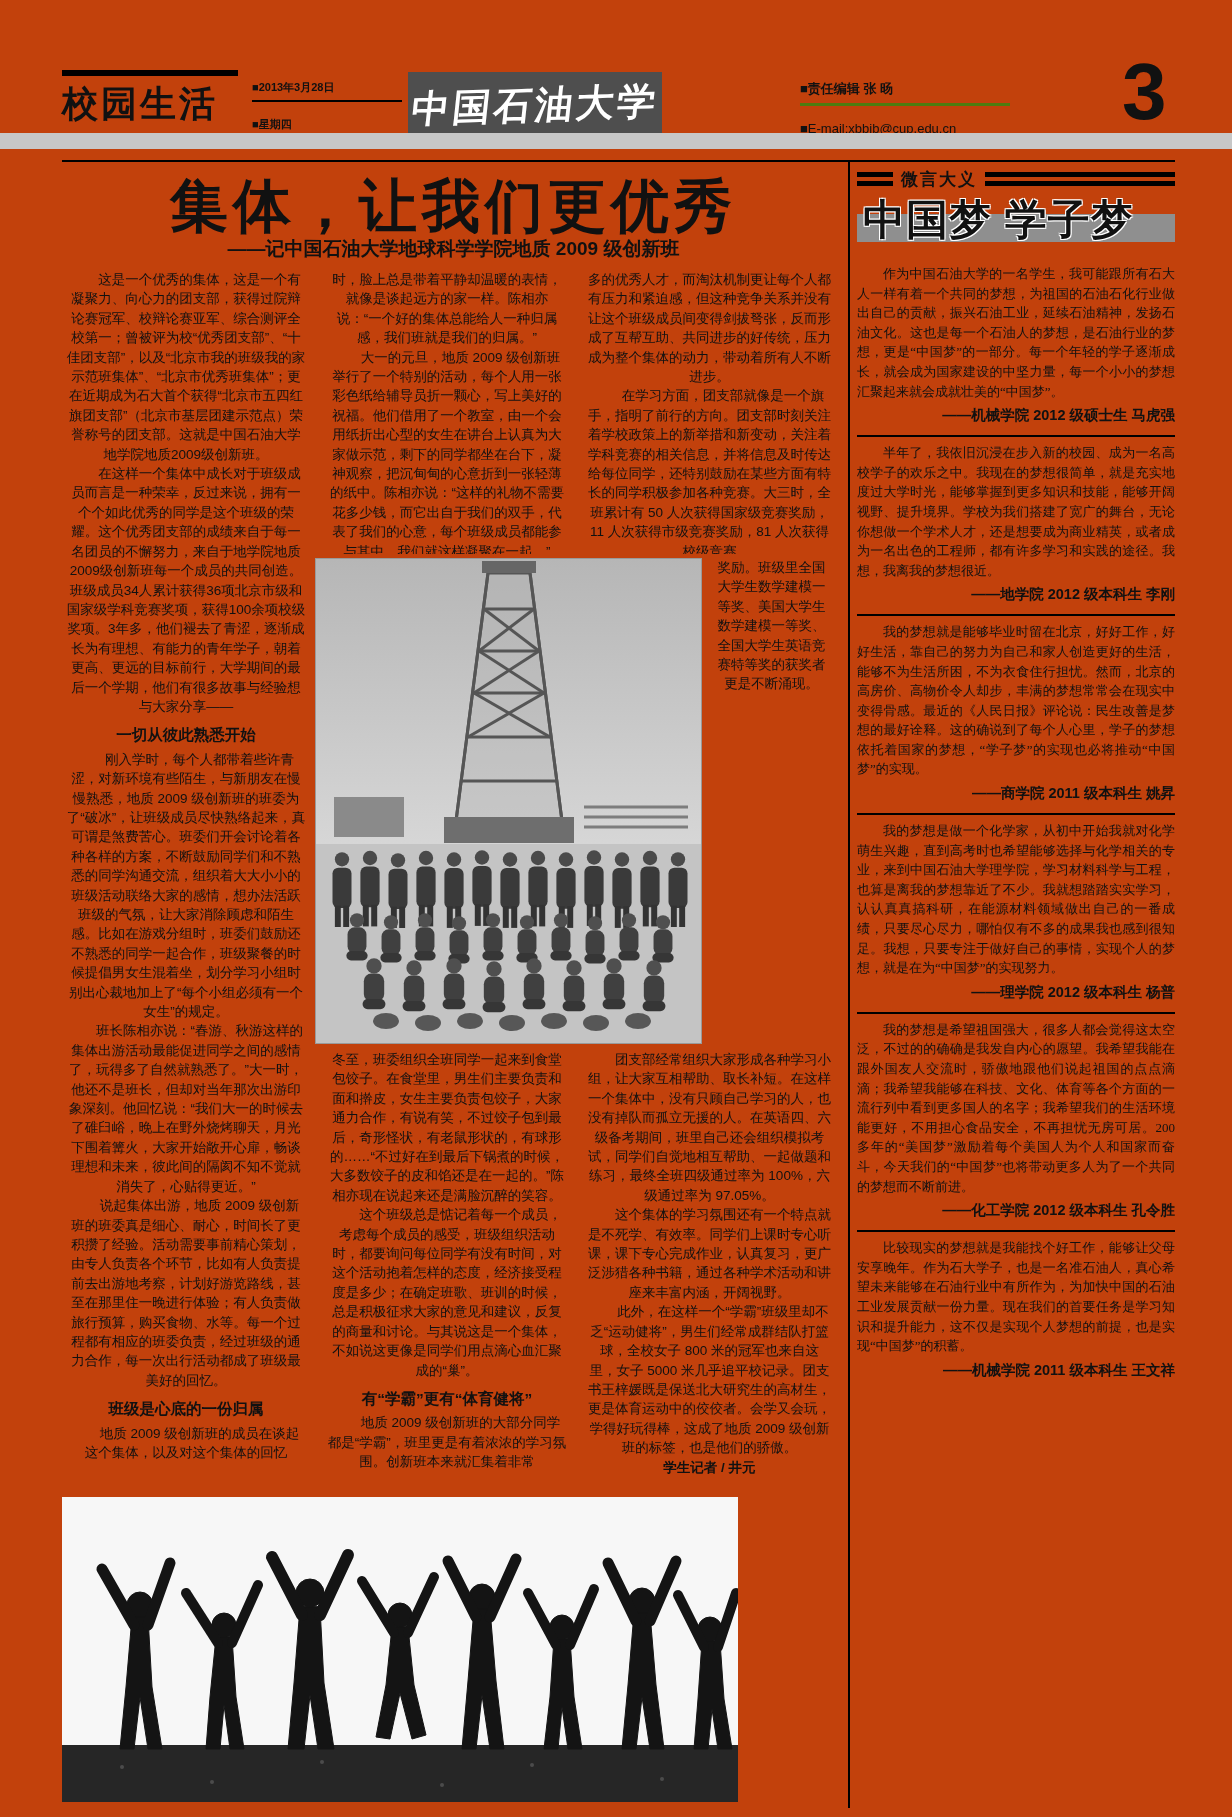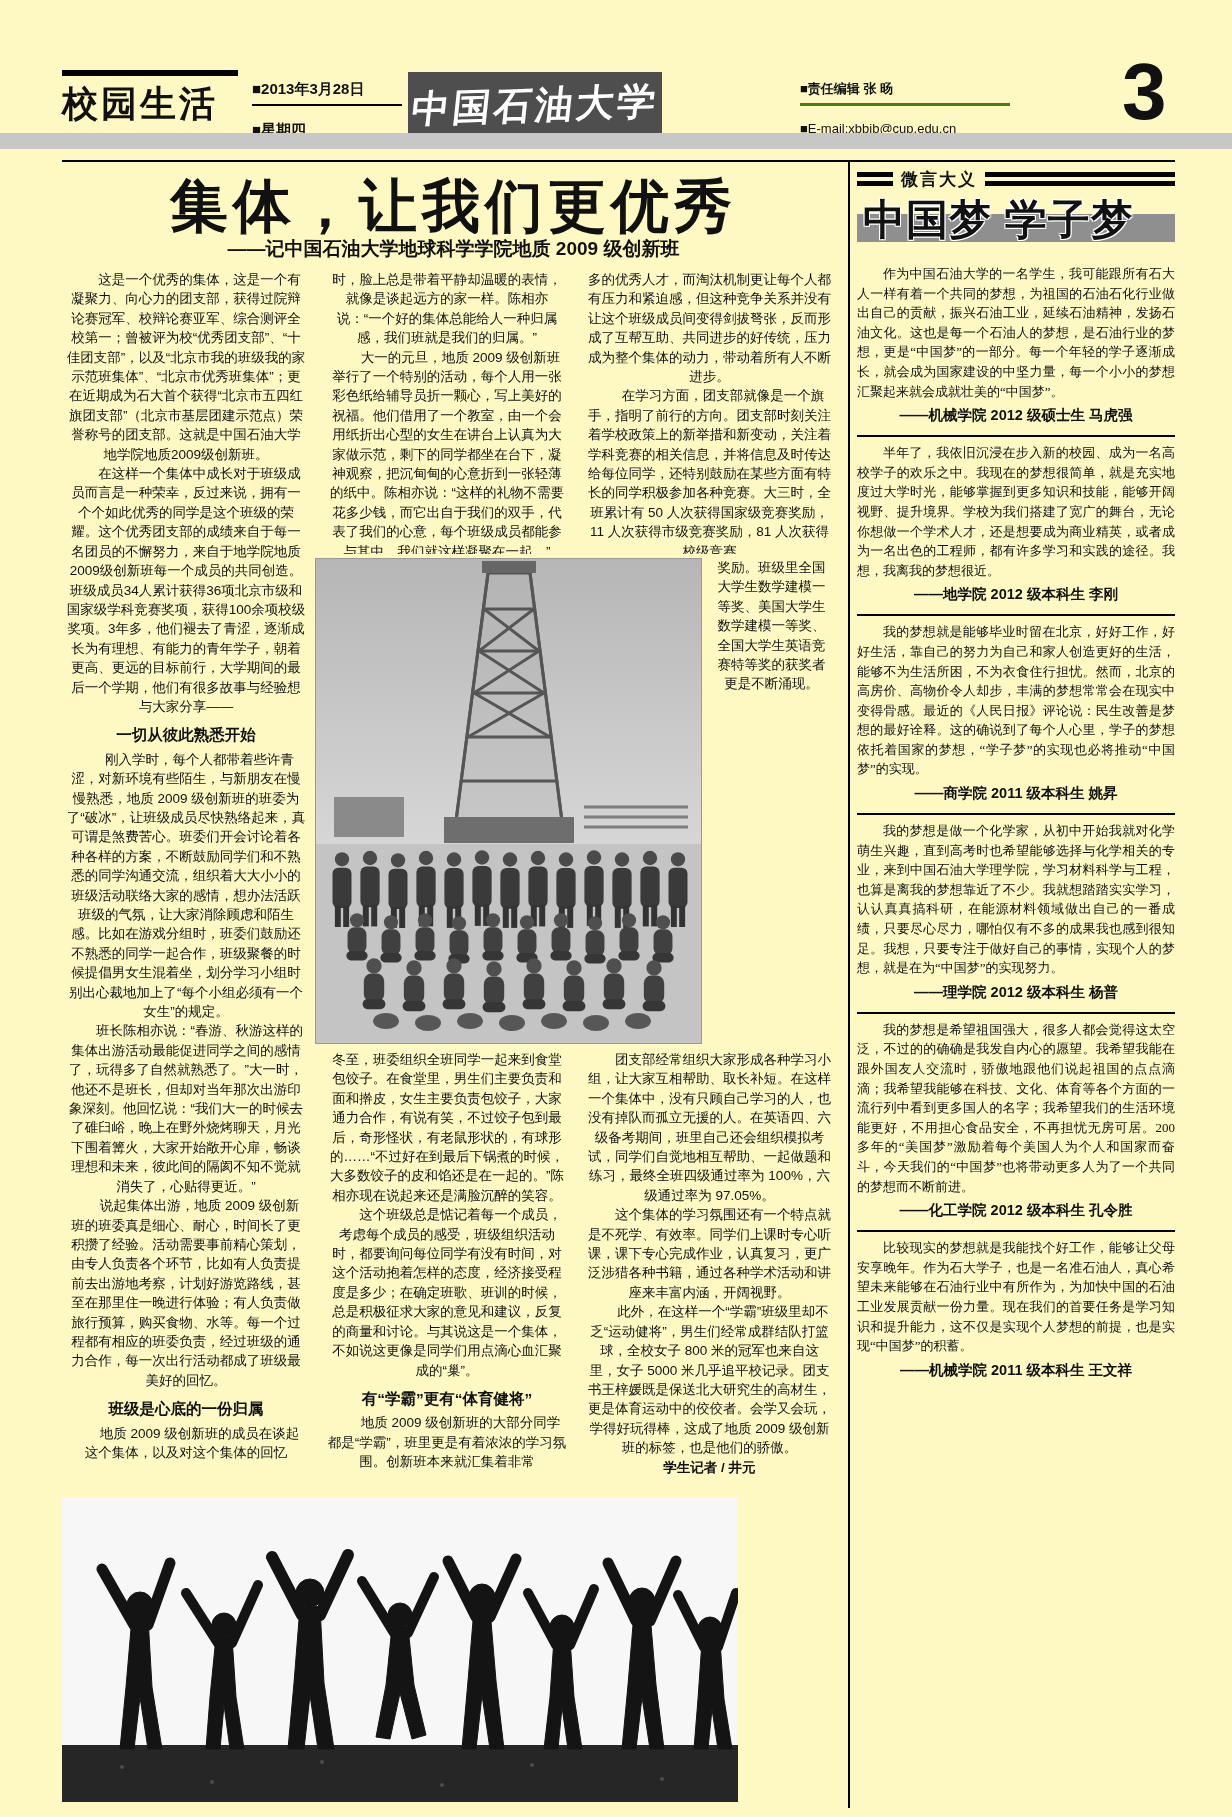--- a/index.html
+++ b/index.html
@@ -1,23 +1,23 @@
 <!DOCTYPE html>
 <html><head>
 <meta charset="utf-8">
 <style>
   html,body{margin:0;padding:0;background:#e8e8e8;}
-  #page{position:relative;width:1232px;height:1817px;background:#fef9c3;margin:0 auto;
+  #page{position:relative;width:1232px;height:1817px;background:#c2410c;margin:0 auto;
         font-family:"Liberation Sans","DejaVu Sans",sans-serif;color:#111;overflow:hidden;}
   .abs{position:absolute;}
 
   
   .topbar{left:62px;top:70px;width:176px;height:6px;background:#000;}
   .section-label{left:62px;top:80px;font-size:36px;font-weight:900;letter-spacing:3px;}
-  .date-block{left:252px;top:80px;width:150px;font-size:15px;font-weight:700;}
+  .date-block{left:252px;top:80px;width:150px;font-size:11px;font-weight:700;}
   .date-block .row1{padding-bottom:5px;border-bottom:2px solid #000;}
   .date-block .row2{padding-top:15px;}
   .masthead{left:408px;top:72px;width:254px;height:66px;background:#4e4e4e;
             display:flex;align-items:center;justify-content:center;}
   .masthead span{color:#fff;font-size:38px;font-weight:900;letter-spacing:3px;
                  transform:skewX(-8deg) rotate(-2deg);font-family:"Liberation Serif","DejaVu Serif",serif;}
   .editor-block{left:800px;top:80px;width:210px;font-size:13px;font-weight:700;}
   .editor-block .row1{padding-bottom:5px;border-bottom:3px solid #4d7c0f;}
   .editor-block .row2{padding-top:15px;font-weight:400;}
   .pageno{left:1122px;top:52px;font-size:80px;font-weight:900;line-height:1;}
@@ -60,21 +60,21 @@
   .sb-kicker .ktext{font-size:17px;font-weight:900;letter-spacing:2px;white-space:nowrap;}
   .sb-titlewrap{left:857px;top:192px;width:318px;height:50px;}
   .sb-titleband{position:absolute;left:0;top:22px;width:318px;height:28px;background:#8f8f8f;}
   .sb-title{position:absolute;left:6px;top:0;font-size:42px;font-weight:900;letter-spacing:1px;
             text-shadow:-1px -1px 0 #fff,1px -1px 0 #fff,-1px 1px 0 #fff,1px 1px 0 #fff;}
   .sb-quotes{left:857px;top:258px;width:318px;height:1548px;overflow:hidden;}
   .quote{padding:6px 0 10px;}
   .quote + .quote{border-top:2px solid #000;}
   .quote p{margin:0;font-size:13px;line-height:19.6px;text-align:justify;text-indent:2em;
            font-family:"Liberation Serif","DejaVu Serif",serif;}
-  .quote .attr{text-align:center;font-weight:900;font-size:14.5px;margin-top:5px;
+  .quote .attr{text-align:right;font-weight:900;font-size:14.5px;margin-top:5px;
                font-family:"Liberation Sans","DejaVu Sans",sans-serif;}
 </style>
 </head>
 <body>
 
 <div id="page">
 
   <div class="abs topbar"></div>
   <div class="abs section-label">校园生活</div>
 

